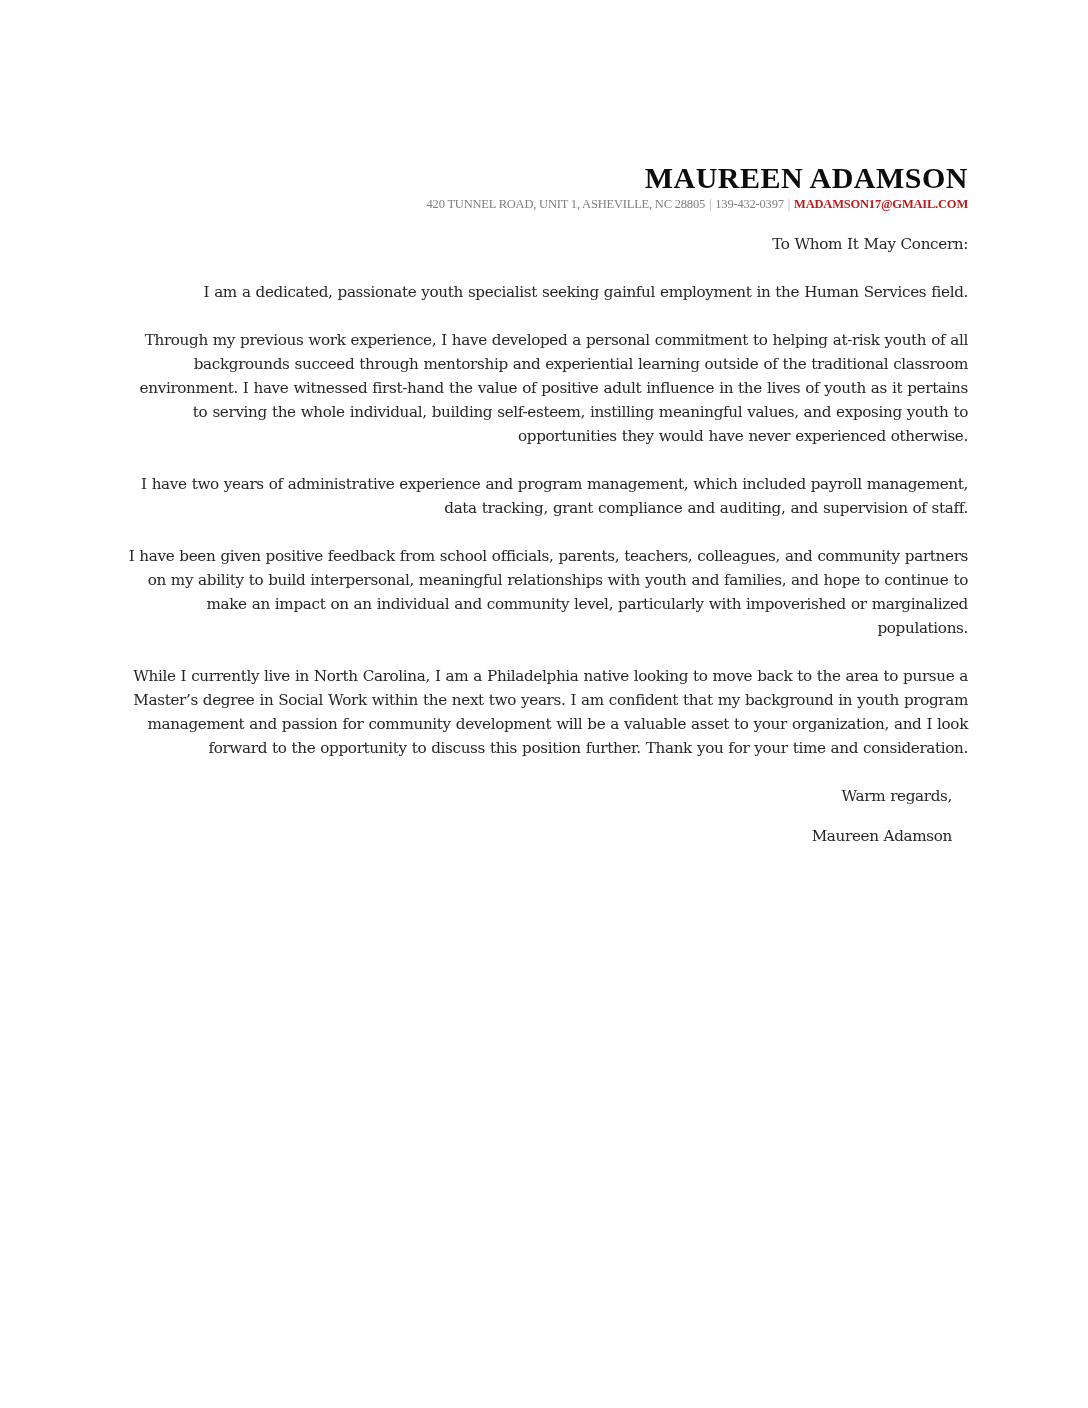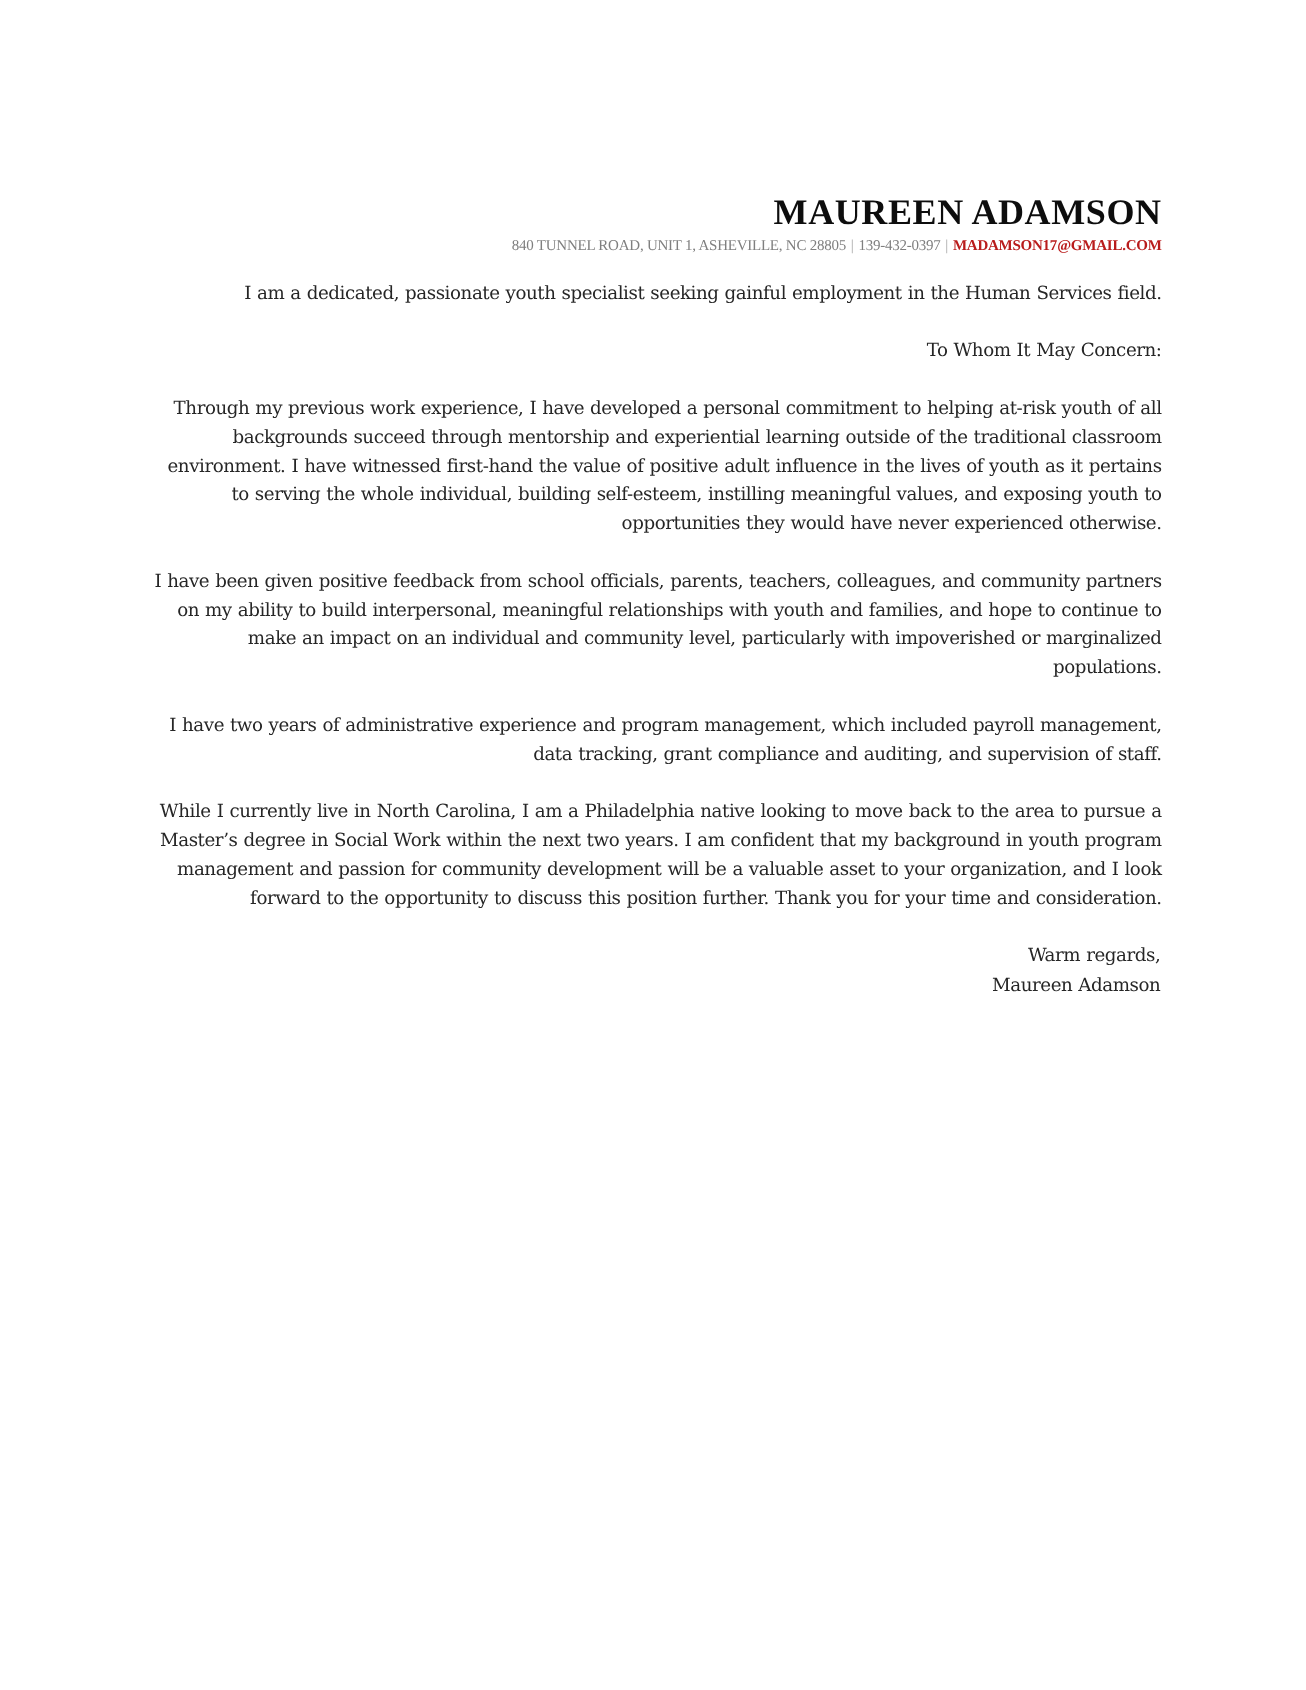--- a/index.html
+++ b/index.html
@@ -54,37 +54,37 @@
       line-height: 24px;
       color: #262626;
       margin-top: 20px;
       letter-spacing: -0.35px;
       word-spacing: 0.5px;
     }
     .body-text p {
       margin: 0 0 24px 0;
     }
     .signoff p {
-      margin: 1px;
+      margin: 16px;
     }
   </style>
 </head>
 <body>
 
 <div class="page">
   <h1 class="name">MAUREEN ADAMSON</h1>
   <div class="contact">
-    <span>840 TUNNEL ROAD, UNIT 1, ASHEVILLE, NC 28805</span><span class="sep">|</span><span>139-432-0397</span><span class="sep">|</span><span class="email">MADAMSON17@GMAIL.COM</span>
+    <span>420 TUNNEL ROAD, UNIT 1, ASHEVILLE, NC 28805</span><span class="sep">|</span><span>139-432-0397</span><span class="sep">|</span><span class="email">MADAMSON17@GMAIL.COM</span>
   </div>
 
   <div class="body-text">
+    <p>To Whom It May Concern:</p>
     <p>I am a dedicated, passionate youth specialist seeking gainful employment in the Human Services field.</p>
-    <p>To Whom It May Concern:</p>
     <p>Through my previous work experience, I have developed a personal commitment to helping at-risk youth of all backgrounds succeed through mentorship and experiential learning outside of the traditional classroom environment. I have witnessed first-hand the value of positive adult influence in the lives of youth as it pertains to serving the whole individual, building self-esteem, instilling meaningful values, and exposing youth to opportunities they would have never experienced otherwise.</p>
+    <p>I have two years of administrative experience and program management, which included payroll management, data tracking, grant compliance and auditing, and supervision of staff.</p>
     <p>I have been given positive feedback from school officials, parents, teachers, colleagues, and community partners on my ability to build interpersonal, meaningful relationships with youth and families, and hope to continue to make an impact on an individual and community level, particularly with impoverished or marginalized populations.</p>
-    <p>I have two years of administrative experience and program management, which included payroll management, data tracking, grant compliance and auditing, and supervision of staff.</p>
     <p>While I currently live in North Carolina, I am a Philadelphia native looking to move back to the area to pursue a Master’s degree in Social Work within the next two years. I am confident that my background in youth program management and passion for community development will be a valuable asset to your organization, and I look forward to the opportunity to discuss this position further. Thank you for your time and consideration.</p>
     <div class="signoff">
       <p>Warm regards,</p>
       <p>Maureen Adamson</p>
     </div>
   </div>
 </div>
 
 </body></html>

